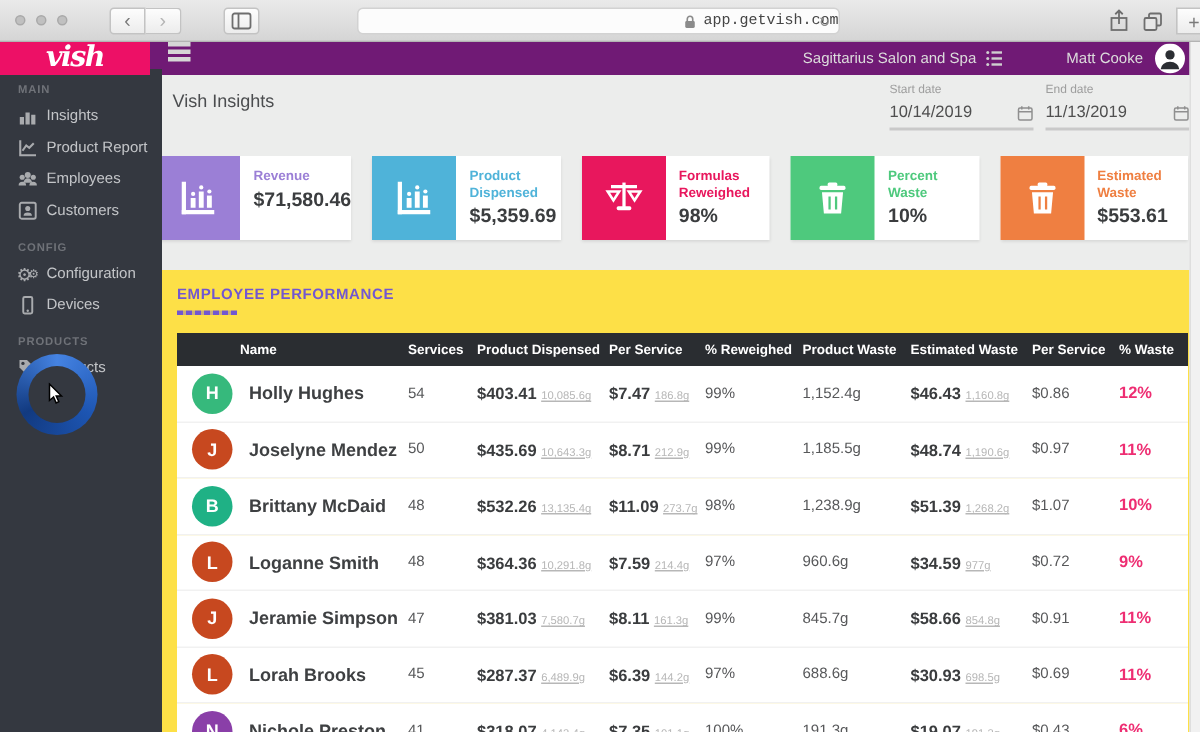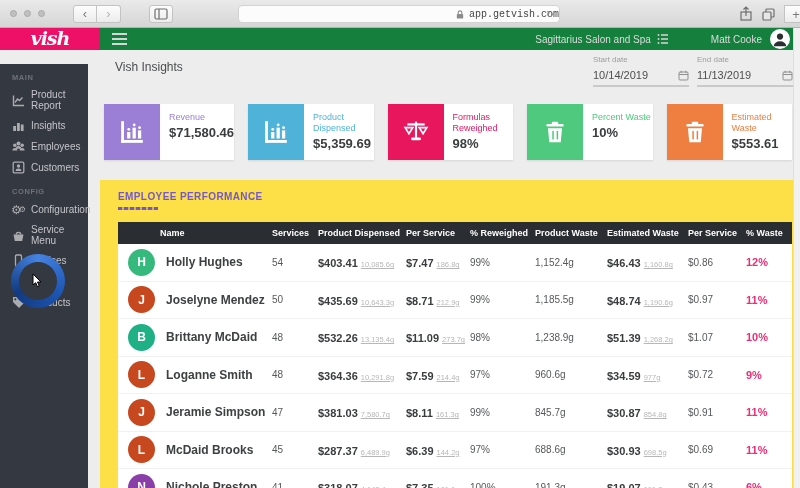--- a/index.html
+++ b/index.html
@@ -25,30 +25,30 @@
     font-size:10px; color:#454545;font-family:Liberation Mono, monospace; }
   .reload { position:absolute; right:6px; top:1px; color:#8a8a8a; font-size:11px; }
   .chrome-right { position:absolute; right:6px; top:5px; display:flex; gap:8px; align-items:center; }
   .plusbtn { width:20px; margin-right:-14px; }
 
   
   .logo { position:absolute; top:28px; left:0; width:100px; height:22px; background:#ed1066;
     display:flex; align-items:center; justify-content:center; z-index:3; }
   .logo span { color:#fff; font-family:"DejaVu Serif",serif; font-style:italic; font-weight:bold;
     font-size:19px; letter-spacing:-1px; margin-top:-2px; }
-  .topbar { position:absolute; top:28px; left:100px; right:0; height:22px; background:#15803d;
-    display:flex; align-items:center; z-index:2; }
+  .topbar { position:absolute; top:28px; left:100px; right:0; height:22px; background:#701a75;
+    display:flex; z-index:2; }
   .hamburger { margin-left:12px; display:flex; flex-direction:column; gap:2.5px; background:none; border:none; }
   .hamburger span { width:15px; height:2.5px; background:#d6d6d6; }
   .topbar-right { margin-left:auto; display:flex; align-items:center; gap:0; }
   .salon { display:flex; align-items:center; gap:6px; color:#dcdcdc; font-size:10px; margin-right:42px; }
   .user { display:flex; align-items:center; gap:8px; color:#dcdcdc; font-size:10px; margin-right:10px; }
 
   
-  .sidebar { position:absolute; top:64px; left:0; width:88px; bottom:0; background:#343840; z-index:2; }
+  .sidebar { position:absolute; top:46px; left:0; width:108px; bottom:0; background:#343840; z-index:2; }
   .sec-label { padding:9px 0 3px 12px; font-size:7.5px; font-weight:bold; color:#6f7278;
     letter-spacing:.6px; text-transform:uppercase; }
   .side-item { display:flex; align-items:center; gap:6px; padding:4px 0 4px 12px;
     color:#c3c5c8; font-size:10px; cursor:pointer; }
   .sicon { width:13px; height:13px; flex:none; display:flex; align-items:center; justify-content:center; }
   .gear { color:#a9abae; font-size:12px; line-height:1; }
   .gear i { font-style:normal; font-size:8px; margin-left:-3px; vertical-align:bottom; }
   .ring { position:absolute; left:11px; top:190px; width:54px; height:54px; border-radius:50%;
     background:conic-gradient(#4583e2,#1d55b2,#123a80,#4583e2); }
   .ring::after { content:""; position:absolute; inset:8px; border-radius:50%; background:#343840; }
@@ -61,21 +61,21 @@
   .datefield.start { left:593px; } .datefield.end { left:697px; }
   .datefield .dlabel { font-size:8px; color:#9d9d9d; margin-bottom:5px; }
   .dval { display:flex; align-items:center; justify-content:space-between;
     border-bottom:2px solid #c9c9c9; padding-bottom:4px; font-size:11px; color:#4f4f4f; }
 
   
   .cards { position:absolute; left:104px; top:104px; width:688px; height:56px; display:flex; gap:14px; z-index:1; }
   .card { flex:1; background:#fff; display:flex; box-shadow:0 1px 2px rgba(0,0,0,.10); }
   .kpi-icon { width:56px; height:56px; flex:none; display:flex; align-items:center; justify-content:center; }
   .kpi-text { padding:8px 0 0 9px; overflow:hidden; }
-  .kpi-label { font-size:9px; font-weight:normal; line-height:1.2; }
+  .kpi-label { font-size:9px; font-weight:bold; line-height:1.2; }
   .kpi-value { font-size:13px; font-weight:bold; color:#3b3d3f; margin-top:2px; }
 
   
   .panel { position:absolute; left:100px; top:180px; right:7px; bottom:0; background:#fde047; overflow:hidden; }
   .tab { position:absolute; left:18px; top:11px; }
   .tab-label { font-size:10px; font-weight:bold; color:#7257d0; letter-spacing:.4px; }
   .tab-underline { width:40px; height:3px; margin-top:5px;
     background:repeating-linear-gradient(90deg,#7257d0 0 4px,rgba(114,87,208,.35) 4px 6px); }
   .table { position:absolute; left:18px; top:42px; width:674px; }
   .thead,.trow { display:grid; grid-template-columns:154px 46px 88px 64px 65px 72px 81px 58px 1fr; align-items:center; }
@@ -172,39 +172,39 @@
         </svg>
     </div>
   </div>
 </div>
 
 <nav class="sidebar">
   <div class="sec-label">MAIN</div>
   <div class="side-item">
     <span class="sicon">
         <svg width="13" height="13" viewBox="0 0 13 13">
-          <g stroke="#a9abae" stroke-width="1.4" fill="none">
-            <path d="M1.5 1.5 V11.5 H12"></path>
-            <polyline points="3,8.5 5.5,5 7.5,6.5 10.5,3.5"></polyline>
-          </g>
-        </svg>
-      </span>
-    <span>Product Report</span>
-  </div>
-  <div class="side-item">
-    <span class="sicon">
-        <svg width="13" height="13" viewBox="0 0 13 13">
           <g fill="#a9abae">
             <rect x="1.2" y="7" width="2.8" height="5"></rect>
             <rect x="5" y="4" width="2.8" height="8"></rect>
             <rect x="8.8" y="5.5" width="2.8" height="6.5"></rect>
           </g>
         </svg>
       </span>
     <span>Insights</span>
+  </div>
+  <div class="side-item">
+    <span class="sicon">
+        <svg width="13" height="13" viewBox="0 0 13 13">
+          <g stroke="#a9abae" stroke-width="1.4" fill="none">
+            <path d="M1.5 1.5 V11.5 H12"></path>
+            <polyline points="3,8.5 5.5,5 7.5,6.5 10.5,3.5"></polyline>
+          </g>
+        </svg>
+      </span>
+    <span>Product Report</span>
   </div>
   <div class="side-item">
     <span class="sicon">
         <svg width="13" height="13" viewBox="0 0 13 13">
           <g fill="#a9abae">
             <circle cx="6.5" cy="3.6" r="2"></circle>
             <path d="M3.6 8.8 a2.9 2.9 0 0 1 5.8 0 z"></path>
             <circle cx="2.8" cy="5.2" r="1.7"></circle>
             <path d="M.4 10.6 a2.5 2.5 0 0 1 5 0 z"></path>
             <circle cx="10.2" cy="5.2" r="1.7"></circle>
@@ -222,29 +222,20 @@
           <path d="M3.7 9.9 a2.8 2.3 0 0 1 5.6 0 z" fill="#a9abae"></path>
         </svg>
       </span>
     <span>Customers</span>
   </div>
 
   <div class="sec-label">CONFIG</div>
   <div class="side-item">
     <span class="sicon gear">⚙<i>⚙</i></span>
     <span>Configuration</span>
-  </div>
-  <div class="side-item">
-    <span class="sicon">
-        <svg width="13" height="13" viewBox="0 0 13 13">
-          <path d="M1.5 5.5 H11.5 L10.2 12 H2.8 Z" fill="#a9abae"></path>
-          <path d="M4.2 5.5 C4.2 2.6 8.8 2.6 8.8 5.5" fill="none" stroke="#a9abae" stroke-width="1.3"></path>
-        </svg>
-      </span>
-    <span>Service Menu</span>
   </div>
   <div class="side-item">
     <span class="sicon">
         <svg width="13" height="13" viewBox="0 0 13 13">
           <rect x="3.5" y="1" width="6" height="11" rx="1" fill="none" stroke="#a9abae" stroke-width="1.3"></rect>
           <circle cx="6.5" cy="10.2" r=".8" fill="#a9abae"></circle>
         </svg>
       </span>
     <span>Devices</span>
   </div>
@@ -465,28 +456,28 @@
         <div class="trow">
     <div class="name-cell">
       <span class="avatar" style="background: rgb(199, 72, 31);">J</span>
       <span class="ename">Jeramie Simpson</span>
     </div>
     <div class="plain">47</div>
     <div><span class="money">$381.03</span><span class="sub">7,580.7g</span></div>
     <div><span class="money">$8.11</span><span class="sub">161.3g</span></div>
     <div class="plain">99%</div>
     <div class="plain">845.7g</div>
-    <div><span class="money">$30.87</span><span class="sub">854.8g</span></div>
+    <div><span class="money">$58.66</span><span class="sub">854.8g</span></div>
     <div class="plain">$0.91</div>
     <div class="pct" style="color: rgb(238, 45, 114);">11%</div>
   </div>
         <div class="trow">
     <div class="name-cell">
       <span class="avatar" style="background: rgb(199, 72, 31);">L</span>
-      <span class="ename">McDaid Brooks</span>
+      <span class="ename">Lorah Brooks</span>
     </div>
     <div class="plain">45</div>
     <div><span class="money">$287.37</span><span class="sub">6,489.9g</span></div>
     <div><span class="money">$6.39</span><span class="sub">144.2g</span></div>
     <div class="plain">97%</div>
     <div class="plain">688.6g</div>
     <div><span class="money">$30.93</span><span class="sub">698.5g</span></div>
     <div class="plain">$0.69</div>
     <div class="pct" style="color: rgb(238, 45, 114);">11%</div>
   </div>

